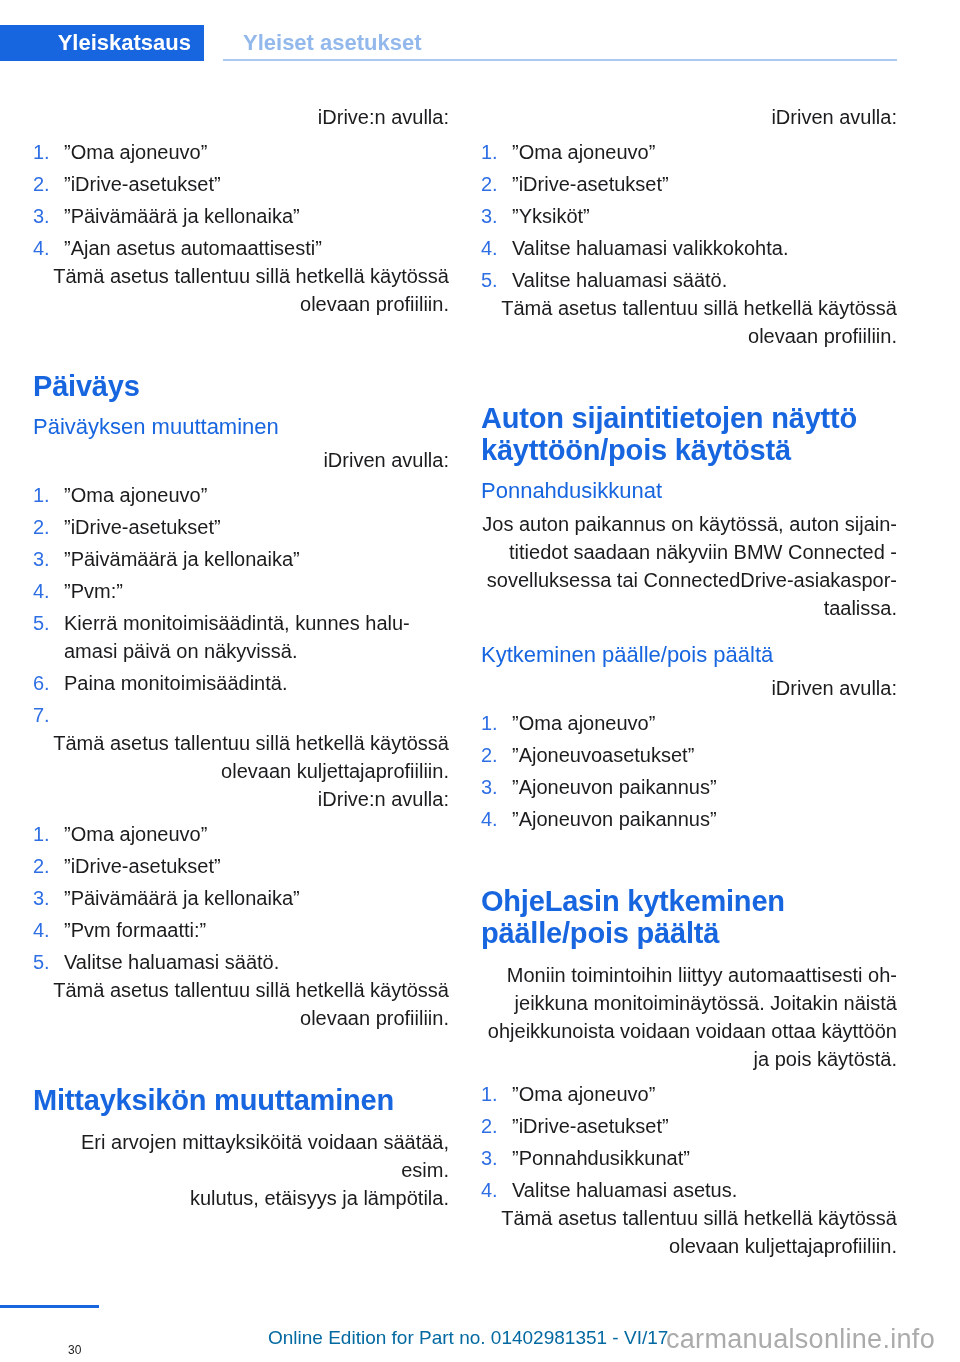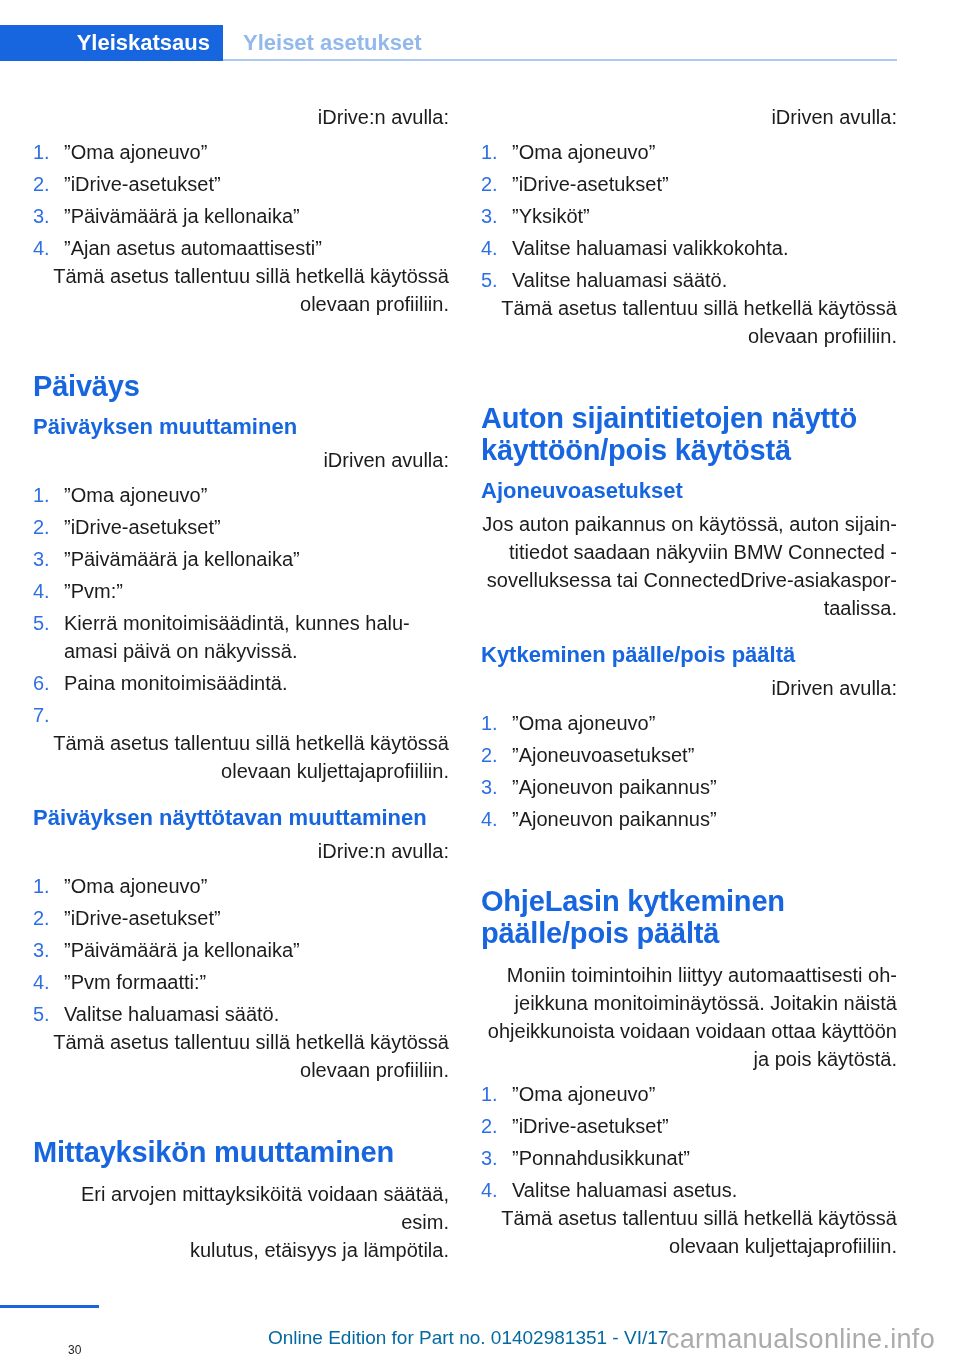--- a/index.html
+++ b/index.html
@@ -7,21 +7,21 @@
     width: 960px; height: 1362px;
     background: #ffffff;
     font-family: "Liberation Sans", sans-serif;
     color: var(--text, #1c1c1e);
   }
   .page { position: relative; width: 960px; height: 1362px; overflow: hidden; background: #fff; }
 
   
   .chapter-tab {
     position: absolute; left: 0; top: 25px;
-    width: 223px; height: 36px;
+    width: 204px; height: 36px;
     background: var(--accent, #1766e0);
     color: var(--tab-text, #fff);
     font-size: 22px; font-weight: bold;
     display: flex; align-items: center; justify-content: flex-end;
     padding-right: 13px; box-sizing: border-box;
   }
   .section-title {
     position: absolute; left: 243px; top: 25px; height: 36px;
     display: flex; align-items: center;
     color: var(--accent-muted, #93b9ec);
@@ -41,21 +41,21 @@
   .col { width: 416px; }
 
   .p  { font-size: 20px; line-height: 28px; margin: 0; white-space: pre-line; text-align: right; }
   .h1 {
     color: var(--accent, #1766e0);
     font-size: 29px; line-height: 32px; font-weight: bold;
     margin: 52px 0 12px; white-space: pre-line; letter-spacing: -0.2px;
   }
   .h2 {
     color: var(--accent, #1766e0);
-    font-size: 22px; line-height: 26px; font-weight: bold;
+    font-size: 22px; line-height: 26px; font-weight: normal;
     margin: 20px 0 6px; white-space: pre-line;
   }
   .h1 + .h2 { margin-top: 10px; }
   .olist { margin: 0; }
   .p + .olist { margin-top: 7px; }
   .li { display: flex; margin-bottom: 4px; }
   .li:last-child { margin-bottom: 0; }
   .num {
     flex: none; width: 31px;
     color: var(--list-number, #2f6fe4);
@@ -149,21 +149,20 @@
             <span class="num">6.</span>
             <span class="txt">Paina monitoimisäädintä.</span>
           </div>
         <div class="li">
             <span class="num">7.</span>
           </div>
       </div>
       <p class="p">Tämä asetus tallentuu sillä hetkellä käytössä
 olevaan kuljettajaprofiiliin.</p>
 
-      <h2 class="h2">Päiväyksen näyttötavan muuttaminen</h2>
       <p class="p">iDrive:n avulla:</p>
       <div class="olist">
         <div class="li">
             <span class="num">1.</span>
             <span class="txt">”Oma ajoneuvo”</span>
           </div>
         <div class="li">
             <span class="num">2.</span>
             <span class="txt">”iDrive-asetukset”</span>
           </div>
@@ -210,21 +209,21 @@
         <div class="li">
             <span class="num">5.</span>
             <span class="txt">Valitse haluamasi säätö.</span>
           </div>
       </div>
       <p class="p">Tämä asetus tallentuu sillä hetkellä käytössä
 olevaan profiiliin.</p>
 
       <h1 class="h1">Auton sijaintitietojen näyttö
 käyttöön/pois käytöstä</h1>
-      <h2 class="h2">Ajoneuvoasetukset</h2>
+      <h2 class="h2">Ponnahdusikkunat</h2>
       <p class="p">Jos auton paikannus on käytössä, auton sijain-
 titiedot saadaan näkyviin BMW Connected -
 sovelluksessa tai ConnectedDrive-asiakaspor-
 taalissa.</p>
 
       <h2 class="h2">Kytkeminen päälle/pois päältä</h2>
       <p class="p">iDriven avulla:</p>
       <div class="olist">
         <div class="li">
             <span class="num">1.</span>

